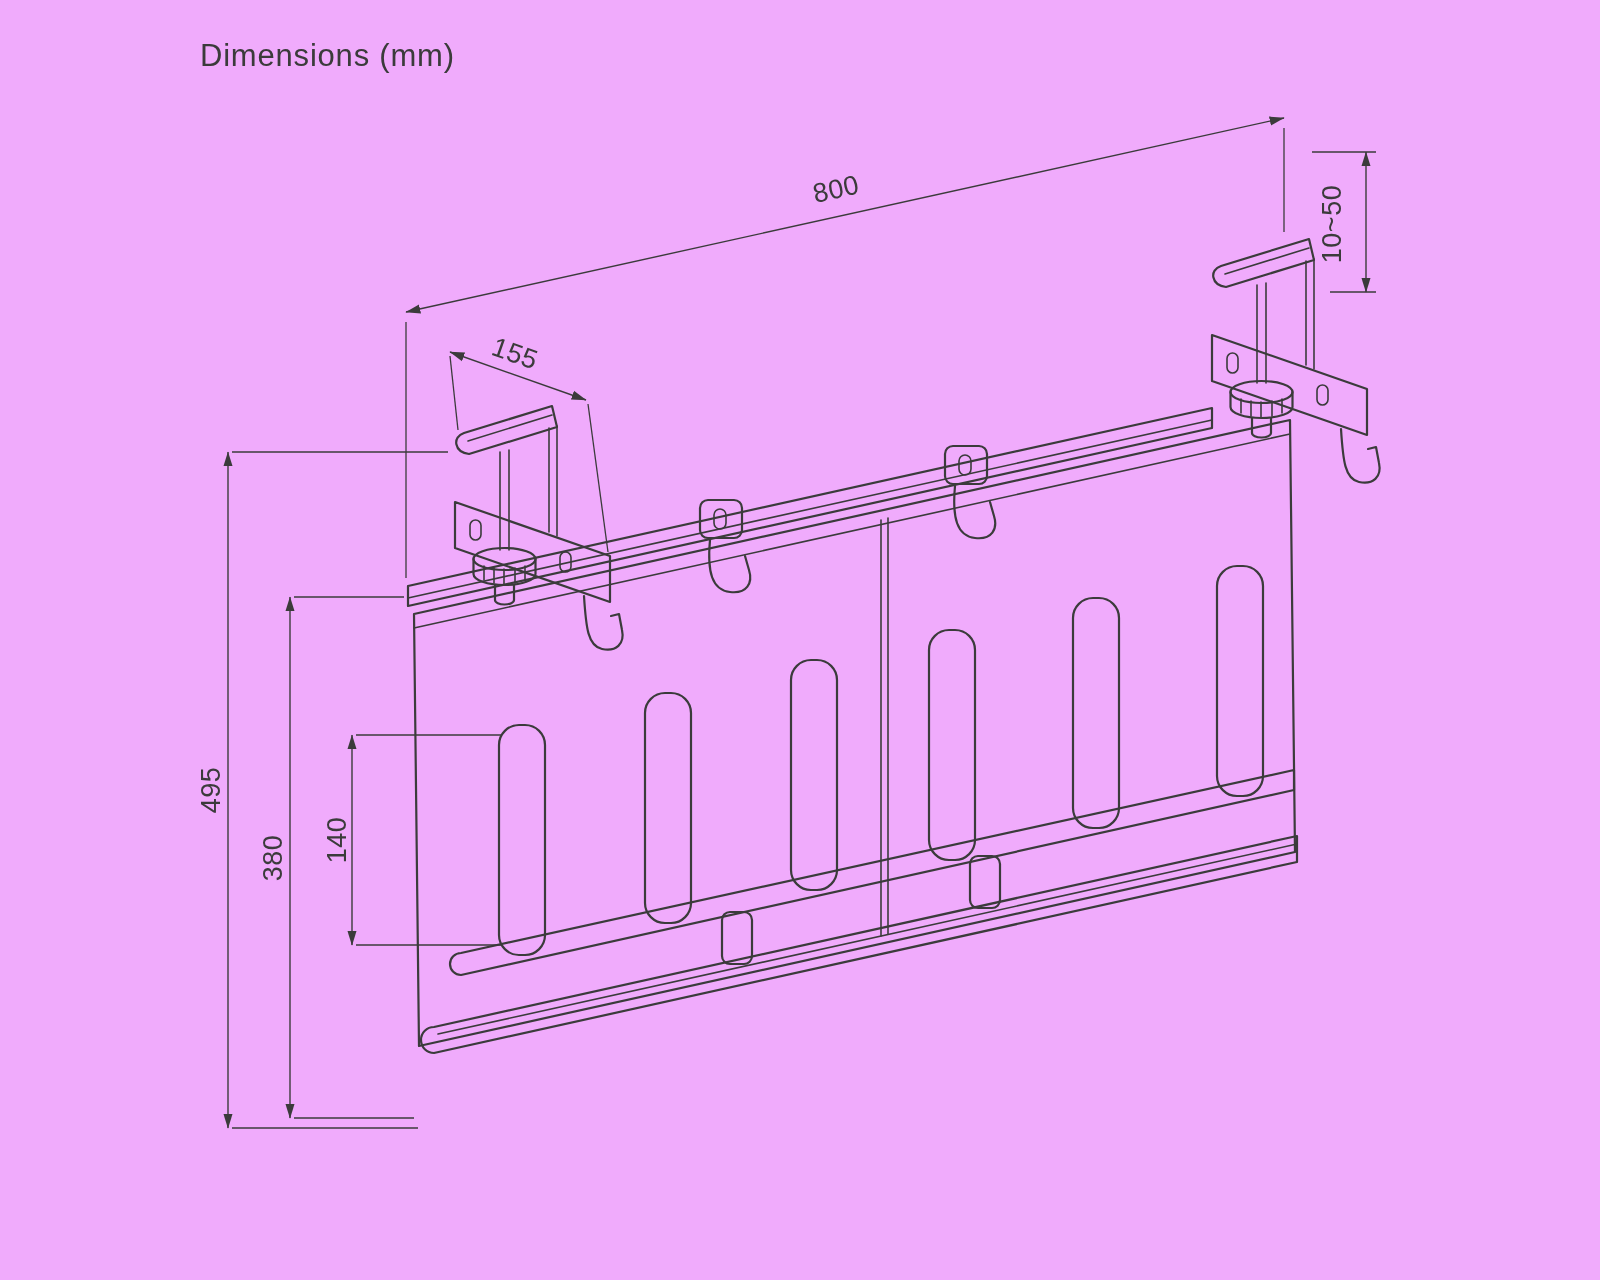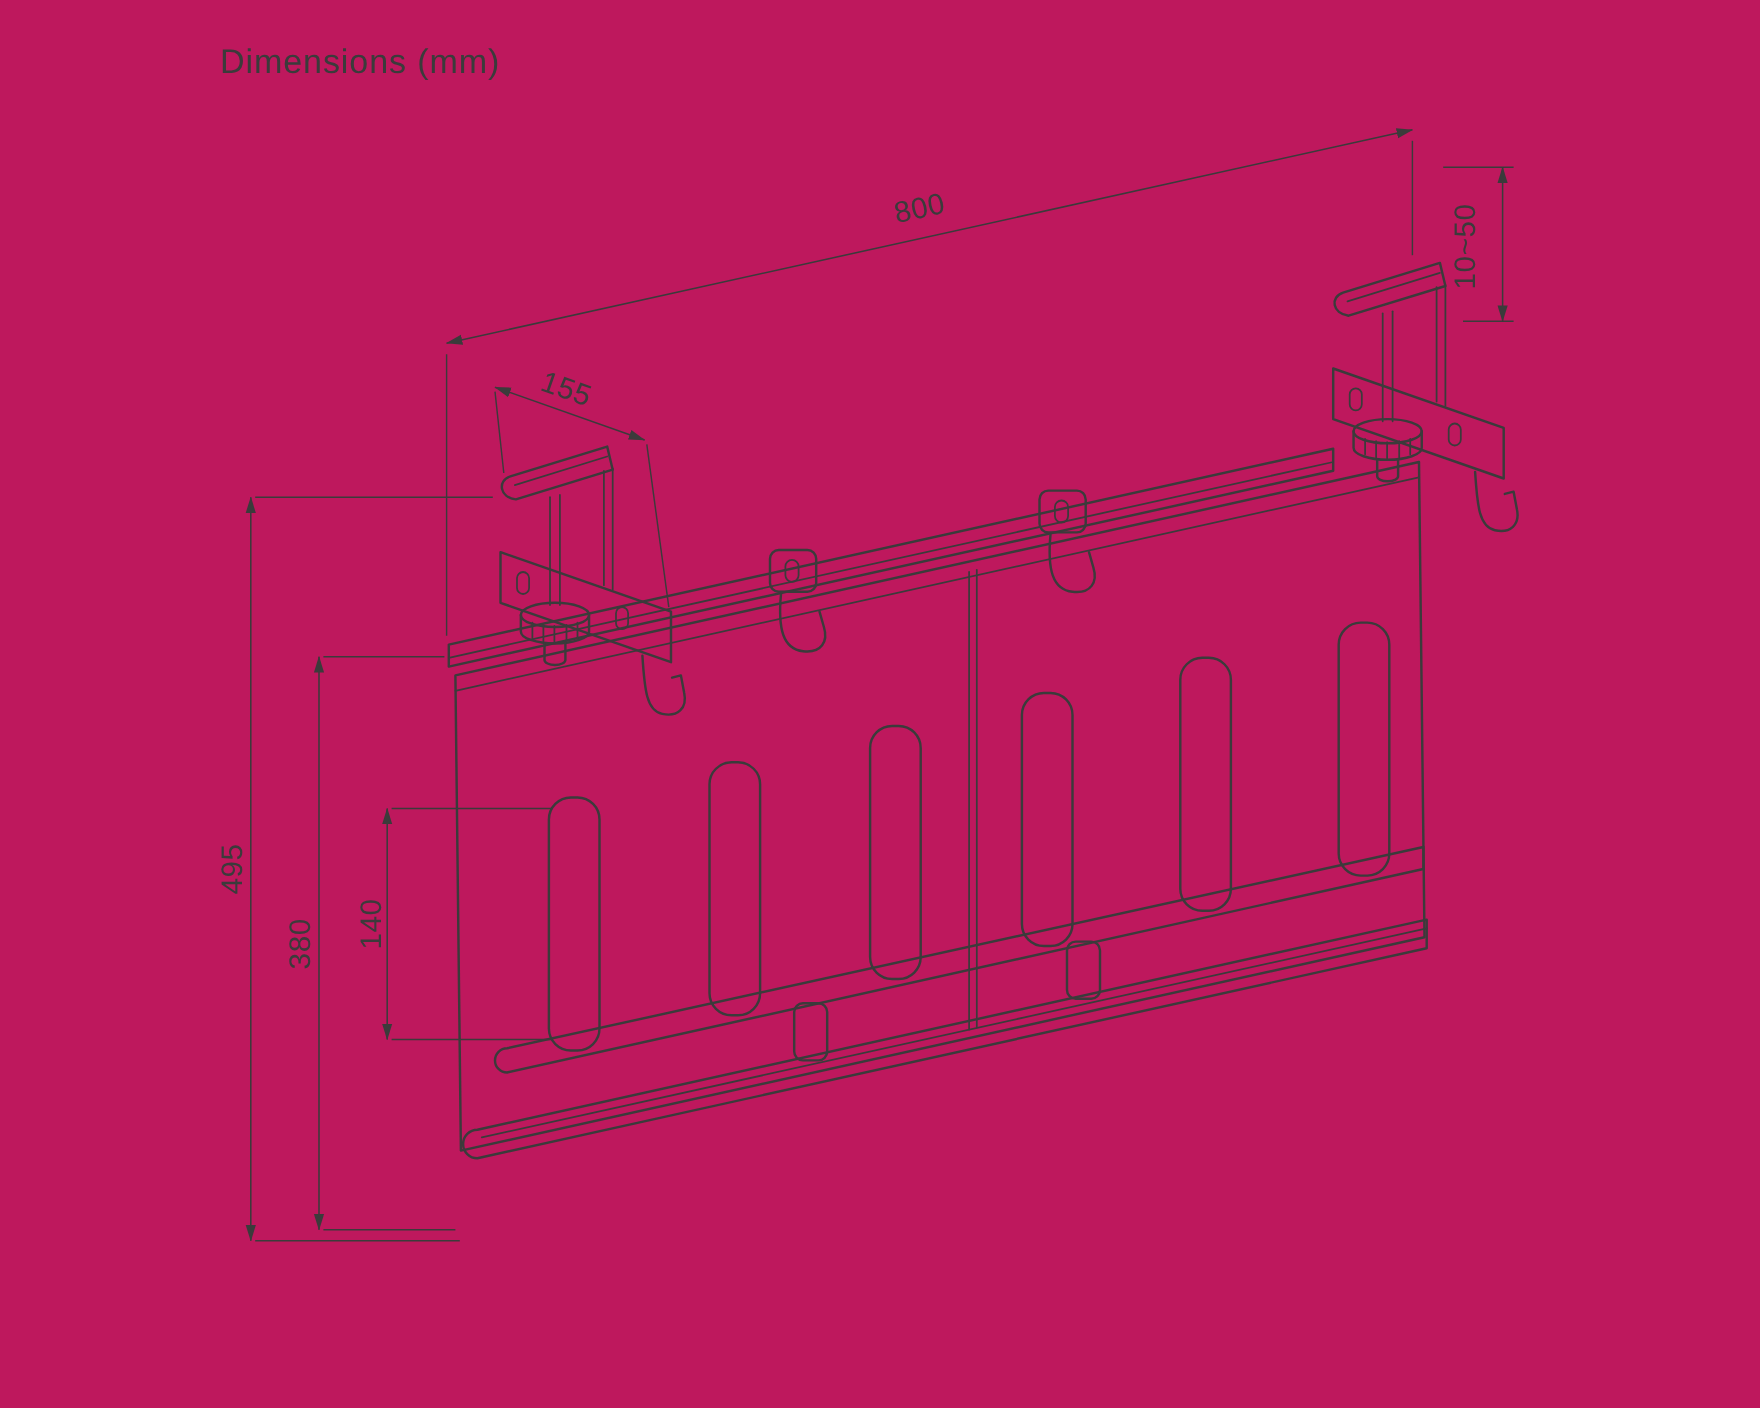--- a/index.html
+++ b/index.html
@@ -8,21 +8,21 @@
     background:#ffffff;
     width:1600px;
     height:1280px;
     overflow:hidden;
     font-family:"Liberation Sans", sans-serif;
   }
   .stage{
     position:relative;
     width:1600px;
     height:1280px;
-    background:#be185d;
+    background:#f0abfc;
   }
   svg{display:block;}
   .outline{fill:none;stroke:#3b3b3b;stroke-width:2.2;stroke-linejoin:round;stroke-linecap:round;}
   .thin{fill:none;stroke:#3b3b3b;stroke-width:1.6;stroke-linejoin:round;stroke-linecap:round;}
   .dim{fill:none;stroke:#3b3b3b;stroke-width:1.4;}
   .ext{fill:none;stroke:#3b3b3b;stroke-width:1.3;}
   .dimtext{
     fill:#3b3b3b;
     font-size:27px;
     letter-spacing:0.5px;

